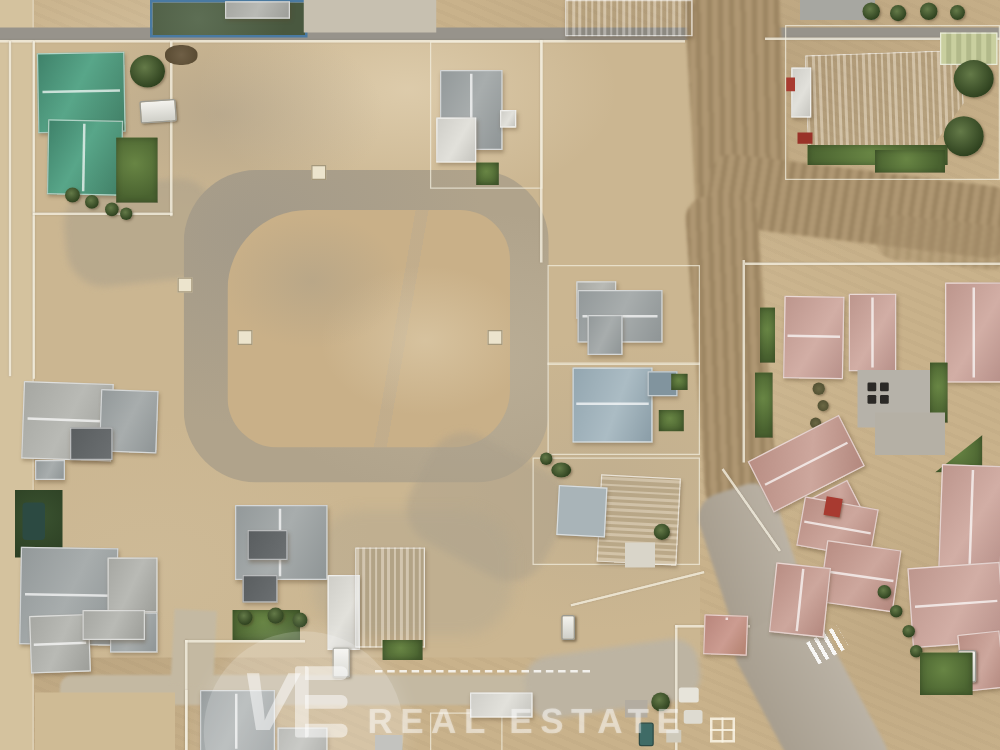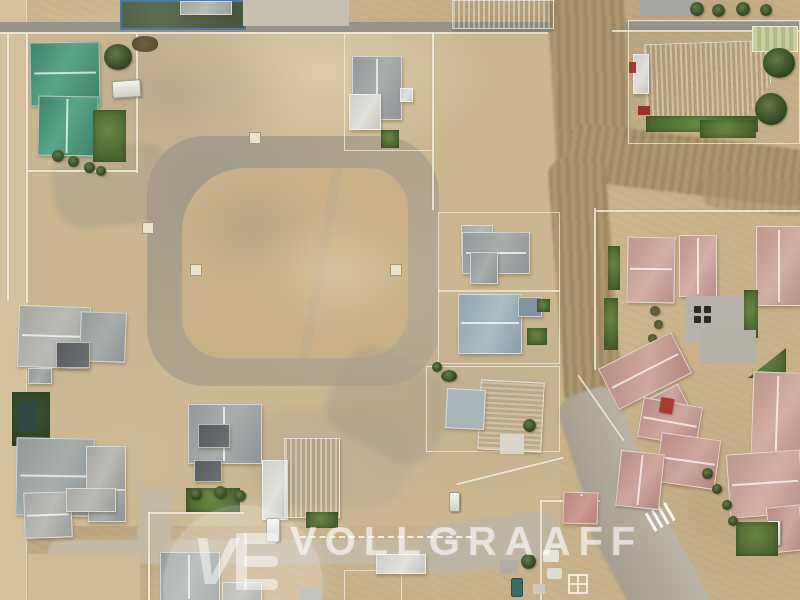--- a/index.html
+++ b/index.html
@@ -233,15 +233,15 @@
   <div style="left:568px;top:574px;width:16px;height:16px;border:2px solid rgba(250,245,230,.85);background:linear-gradient(90deg,transparent 45%,rgba(250,245,230,.85) 45% 55%,transparent 55%),linear-gradient(0deg,transparent 45%,rgba(250,245,230,.85) 45% 55%,transparent 55%);"></div>
 
   <div class="wm-circle"></div>
   <div class="wm-mono">
     <span class="v">V</span>
     <span class="wm-stem"></span>
     <span class="wm-bar" style="top:5px;"></span>
     <span class="wm-bar" style="top:28px;"></span>
     <span class="wm-bar" style="top:51px;"></span>
   </div>
-  <div class="wm-brand">VOLLGRAAFF</div>
+  <div class="wm-tag">REAL ESTATE</div>
 
 </div>
 
 </body></html>

